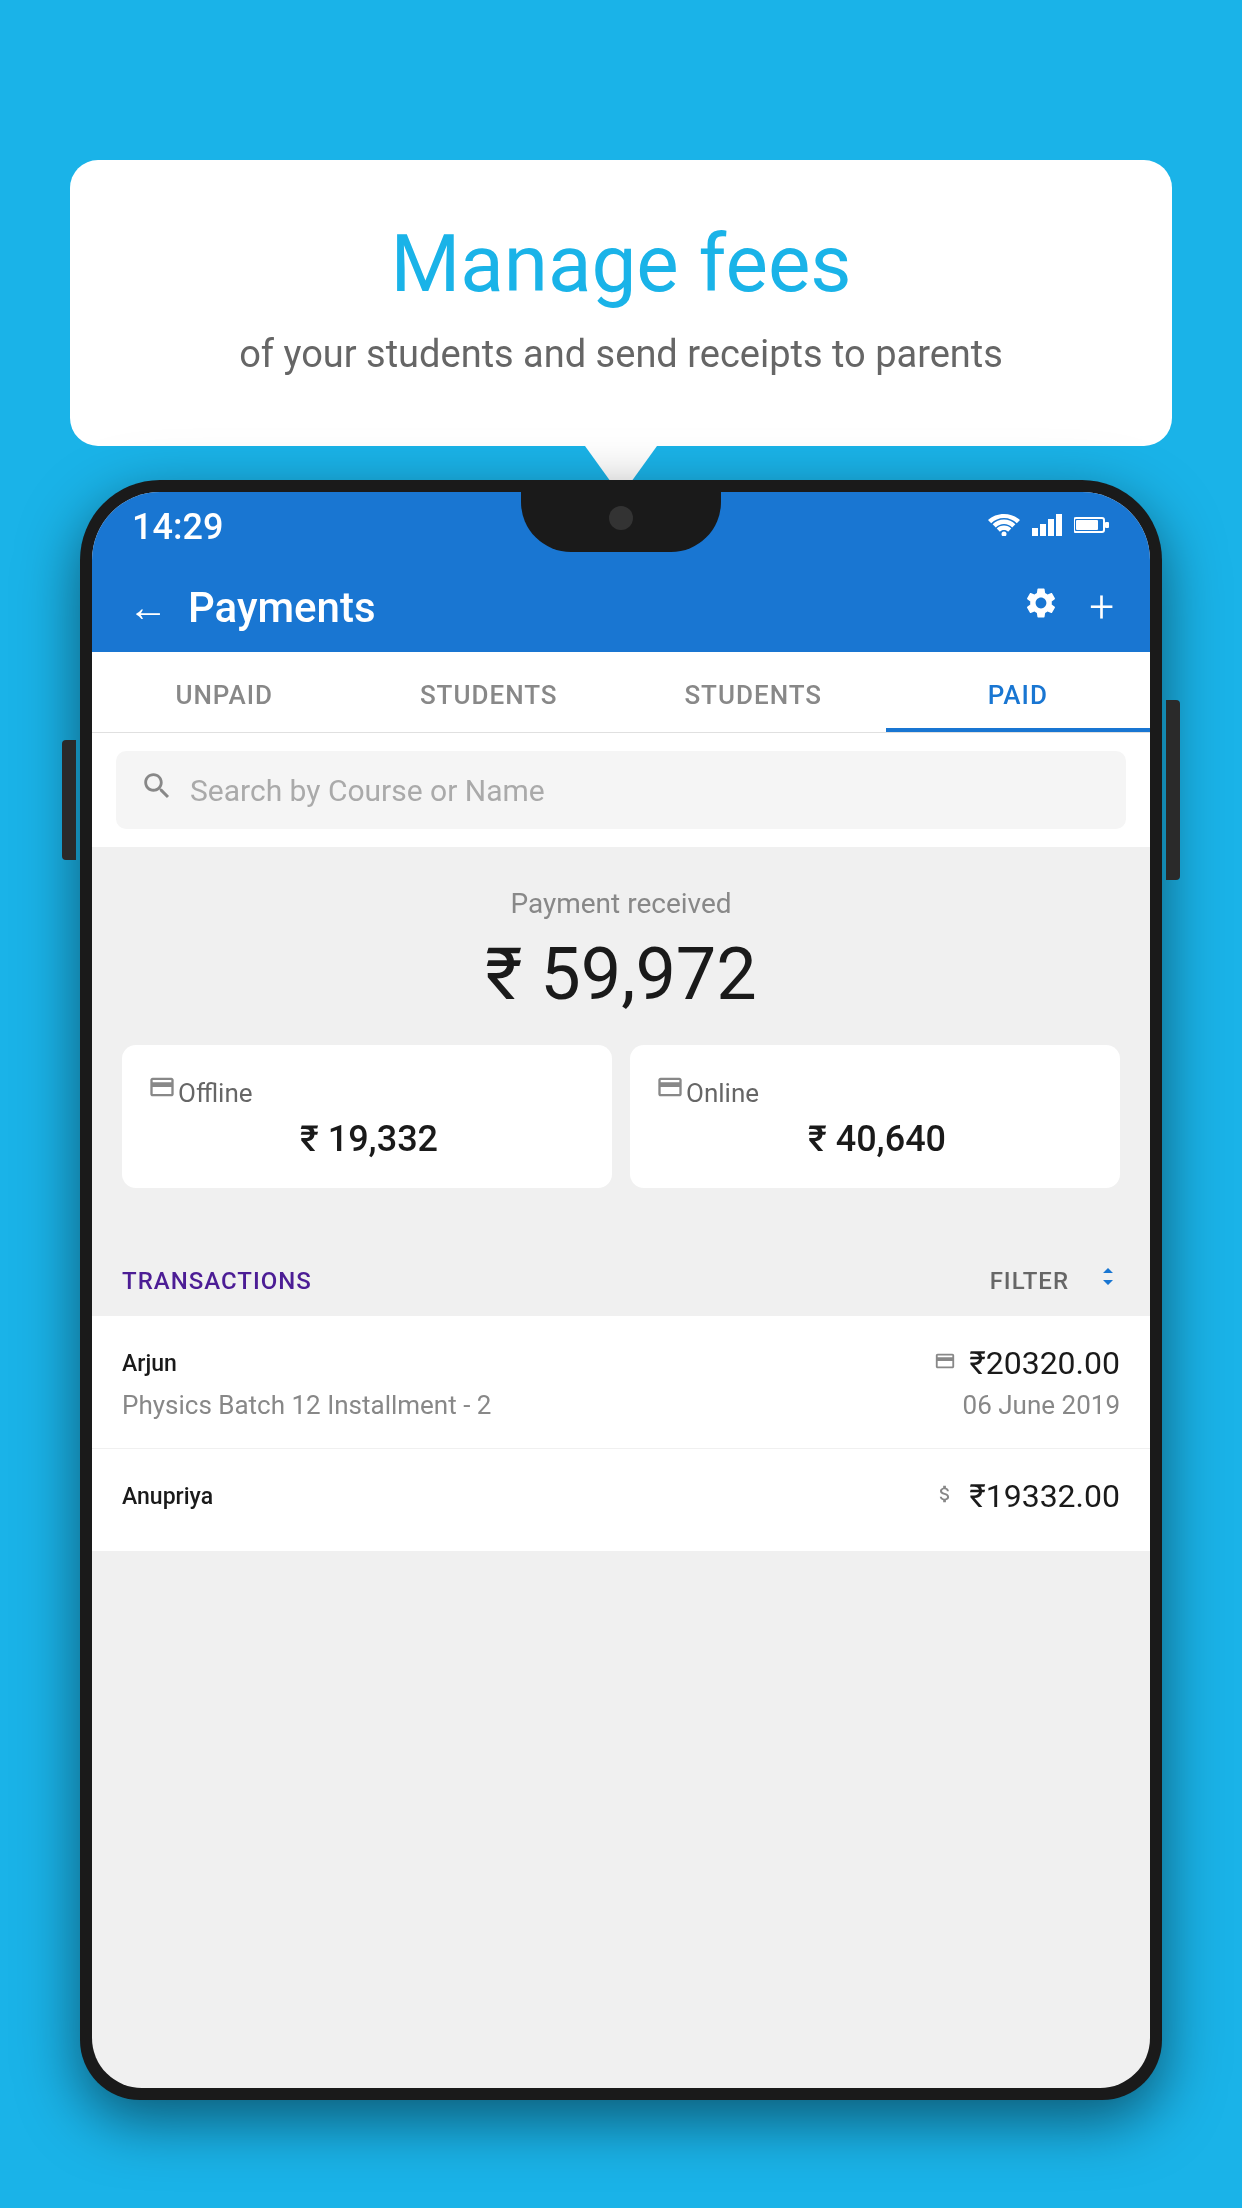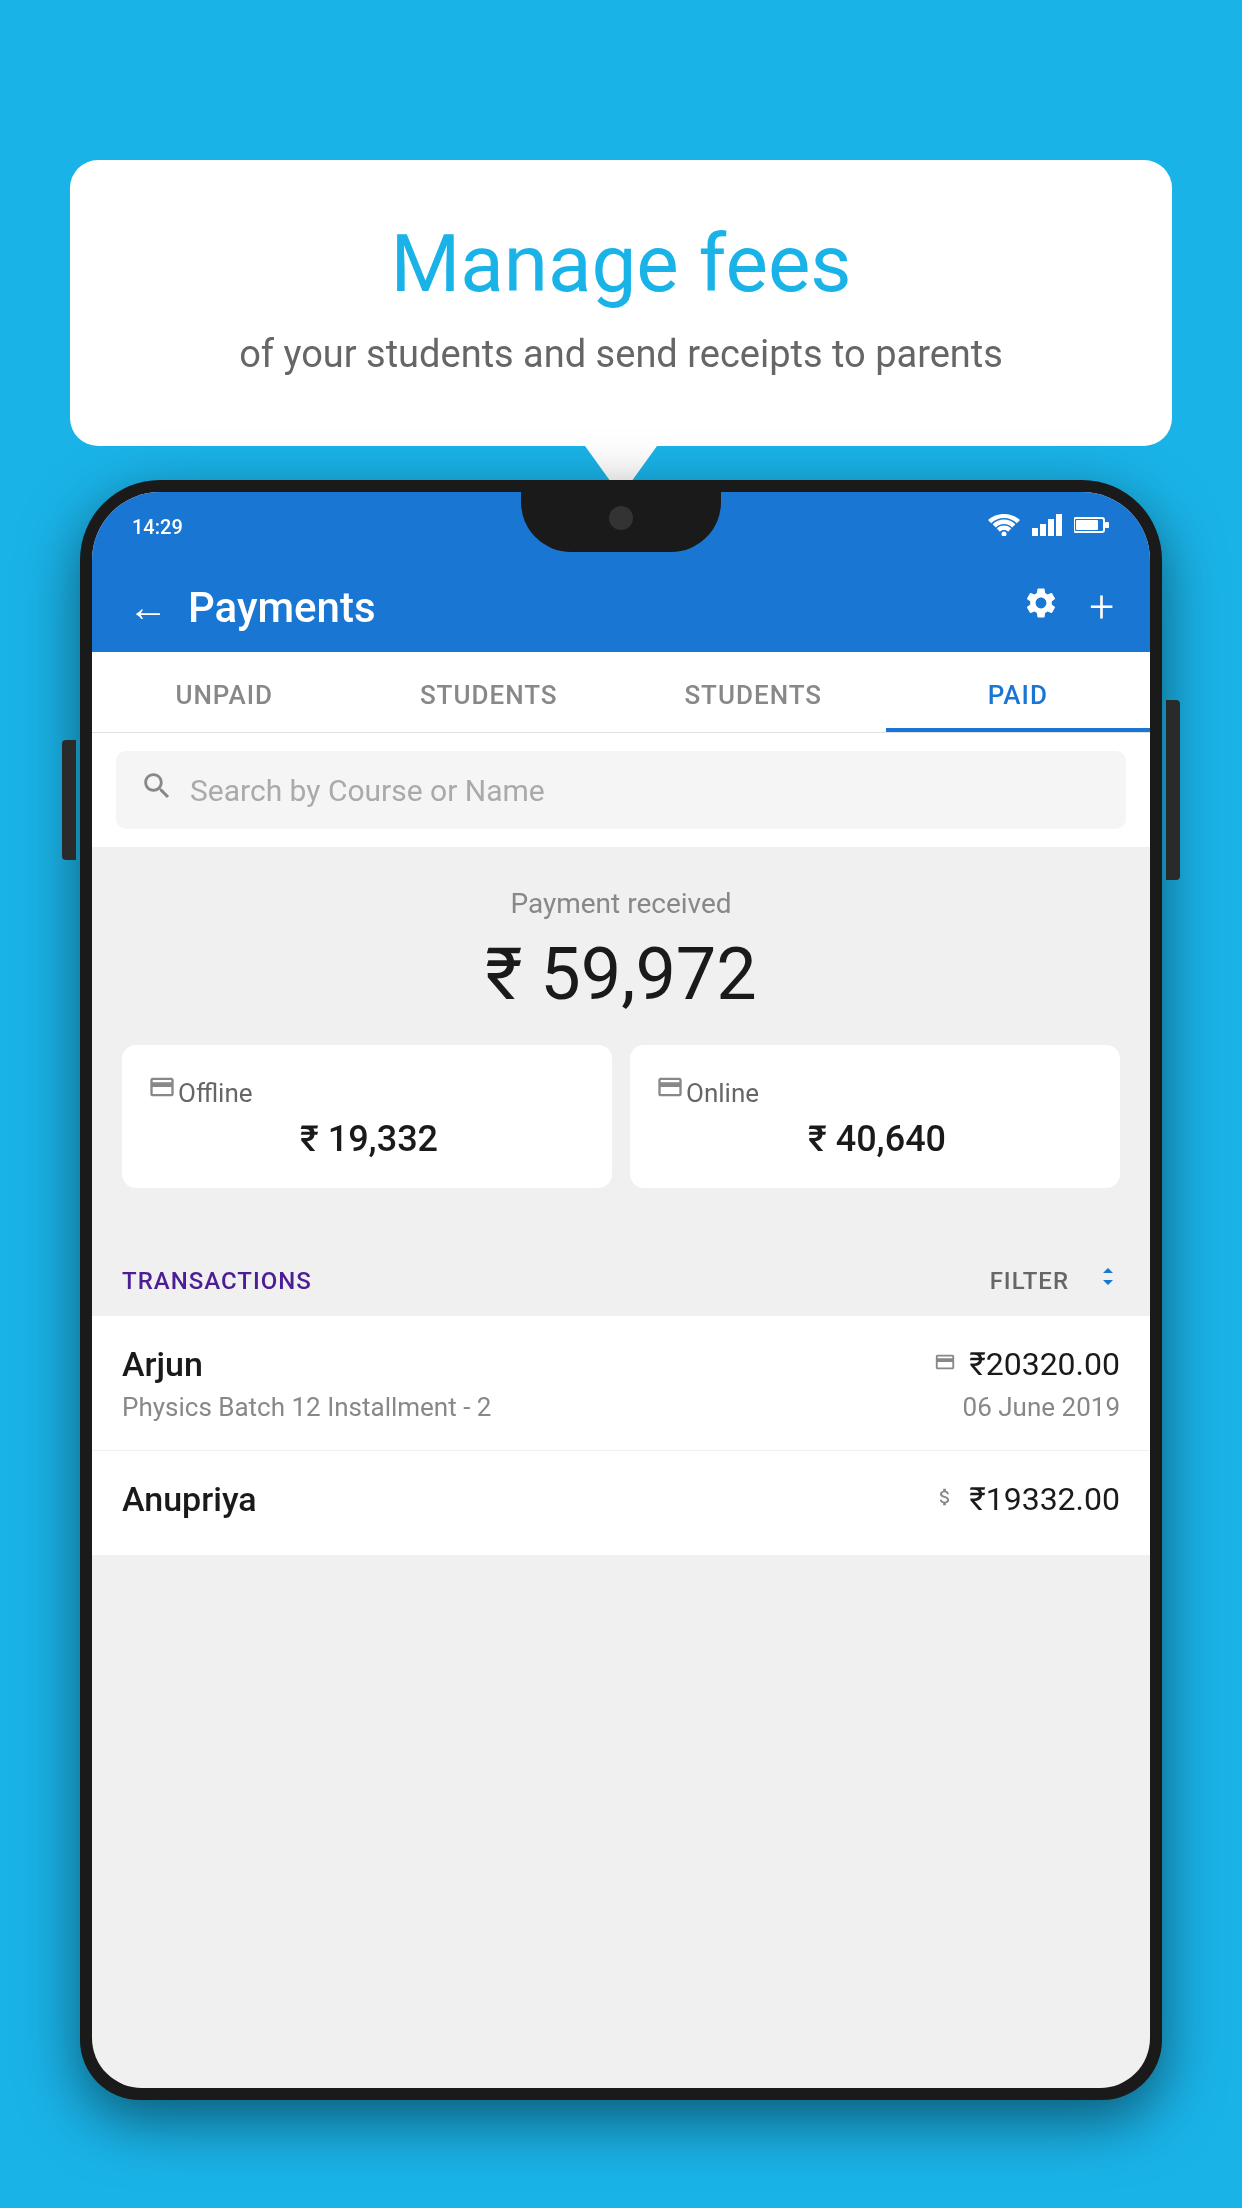--- a/index.html
+++ b/index.html
@@ -108,21 +108,21 @@
       top: 0;
       left: 50%;
       transform: translateX(-50%);
       width: 200px;
       height: 60px;
       background: #1a1a1a;
       border-radius: 0 0 50px 50px;
     }
     .status-time {
       color: white;
-      font-size: 20px;
+      font-size: 36px;
       font-weight: 500;
       z-index: 2;
     }
     .status-icons {
       display: flex;
       align-items: center;
       gap: 12px;
       z-index: 2;
     }
     
@@ -307,21 +307,21 @@
       padding: 28px 30px;
       border-bottom: 1px solid #f0f0f0;
     }
     .transaction-top {
       display: flex;
       justify-content: space-between;
       align-items: center;
       margin-bottom: 8px;
     }
     .transaction-name {
-      font-size: 34px;
+      font-size: 23px;
       color: #1a1a1a;
       font-weight: 500;
     }
     .transaction-amount-row {
       display: flex;
       align-items: center;
       gap: 10px;
     }
     .transaction-amount-icon {
       font-size: 26px;

